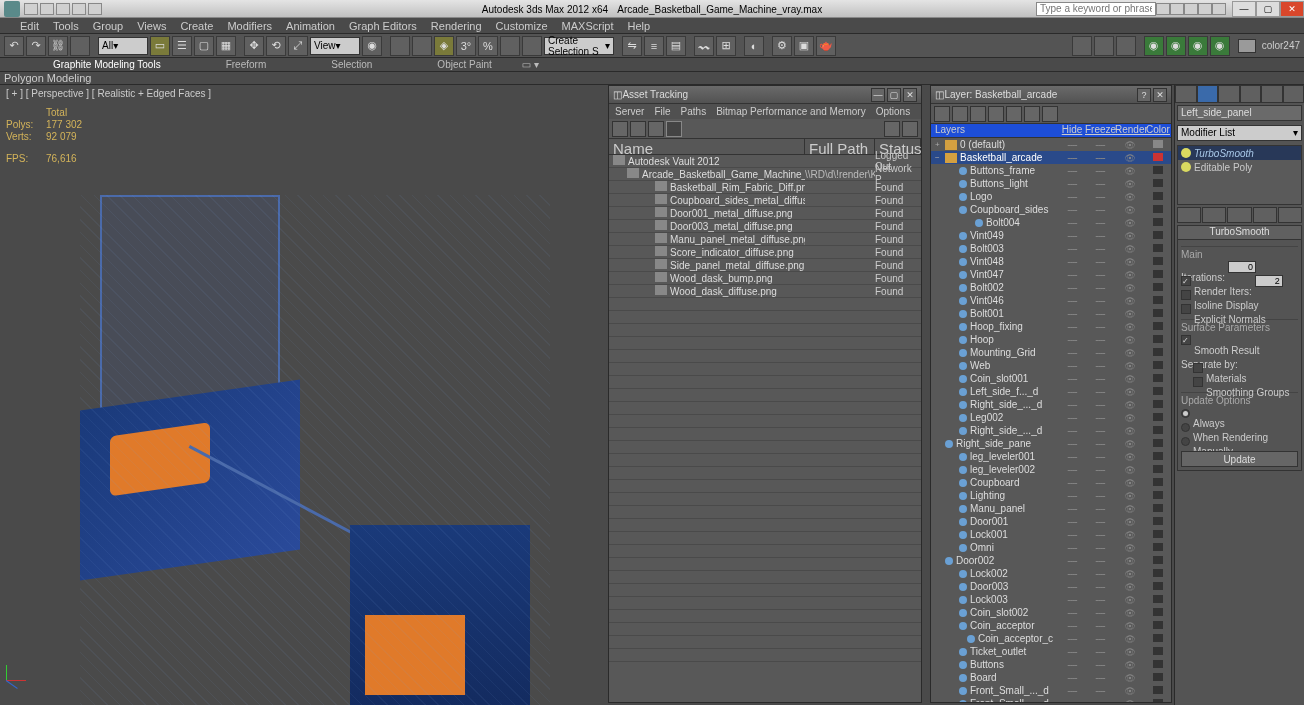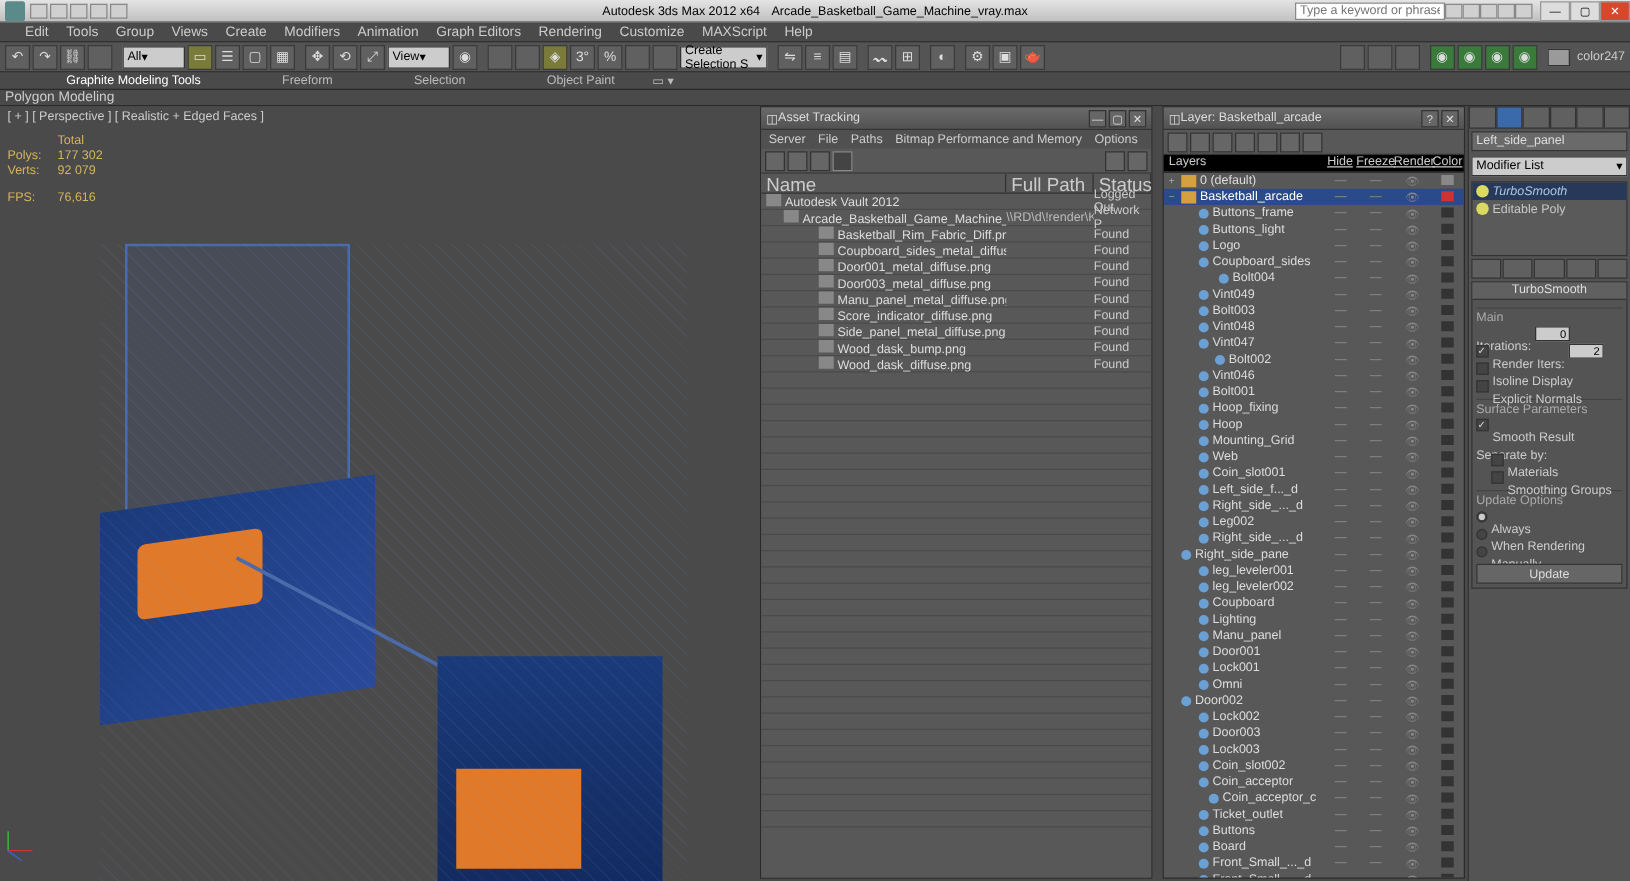--- a/index.html
+++ b/index.html
@@ -78,21 +78,21 @@
 .asset-row { display:flex; height:13px; align-items:center; border-bottom:1px solid #4a4a4a; }
 .asset-row .indent { display:inline-block; }
 .asset-row .ic { width:12px; height:10px; background:#888; margin-right:3px; display:inline-block;}
 .asset-row .c-name{flex:1; padding-left:4px; white-space:nowrap; overflow:hidden; color:#ddd;}
 .asset-row .c-path{width:70px; color:#bbb; white-space:nowrap; overflow:hidden;}
 .asset-row .c-status{width:46px; color:#ccc;}
 .asset-empty { height:13px; border-bottom:1px solid #4a4a4a; }
 
 
 #layers-panel { left: 930px; top: 85px; width: 242px; height: 618px; }
-.layer-head { display:flex; height:14px; background:#000000; border-bottom:1px solid #333; font-size:10px; color:#ccc;}
+.layer-head { display:flex; height:14px; background:#1d4ed8; border-bottom:1px solid #333; font-size:10px; color:#ccc;}
 .layer-head .lh-name{flex:1; padding-left:4px;} .layer-head .lh{width:30px; text-align:center;text-decoration:underline;}
 .layer-head .lh.sm{width:26px;}
 .layers-body{flex:1; overflow:hidden;}
 .layer-row { display:flex; height:13px; align-items:center; color:#ddd; }
 .layer-row.sel { background:#2a4a8a; color:#fff; }
 .layer-row .lr-name{flex:1; padding-left:4px; display:flex; align-items:center; white-space:nowrap; overflow:hidden;}
 .layer-row .lr-tw{width:10px; font-size:8px; color:#aaa;}
 .layer-row .lr-ic{width:12px;height:10px;background:#d4a040;margin-right:3px;}
 .layer-row .lr-ic.obj{background:#6aa0d4;border-radius:50%;width:8px;height:8px;}
 .layer-row .lr{width:30px; text-align:center; color:#888; font-size:9px;}
@@ -559,21 +559,21 @@
         <div class="lr sm"><span class="sw"></span></div>
       </div>
       <div class="layer-row">
         <div class="lr-name" style="padding-left:18px"><span class="lr-tw"></span><span class="lr-ic obj"></span>Vint047</div>
         <div class="lr sm"><span class="dash">----</span></div>
         <div class="lr"><span class="dash">----</span></div>
         <div class="lr">👁</div>
         <div class="lr sm"><span class="sw"></span></div>
       </div>
       <div class="layer-row">
-        <div class="lr-name" style="padding-left:31px"><span class="lr-tw"></span><span class="lr-ic obj"></span>Bolt002</div>
+        <div class="lr-name" style="padding-left:18px"><span class="lr-tw"></span><span class="lr-ic obj"></span>Bolt002</div>
         <div class="lr sm"><span class="dash">----</span></div>
         <div class="lr"><span class="dash">----</span></div>
         <div class="lr">👁</div>
         <div class="lr sm"><span class="sw"></span></div>
       </div>
       <div class="layer-row">
         <div class="lr-name" style="padding-left:18px"><span class="lr-tw"></span><span class="lr-ic obj"></span>Vint046</div>
         <div class="lr sm"><span class="dash">----</span></div>
         <div class="lr"><span class="dash">----</span></div>
         <div class="lr">👁</div>

